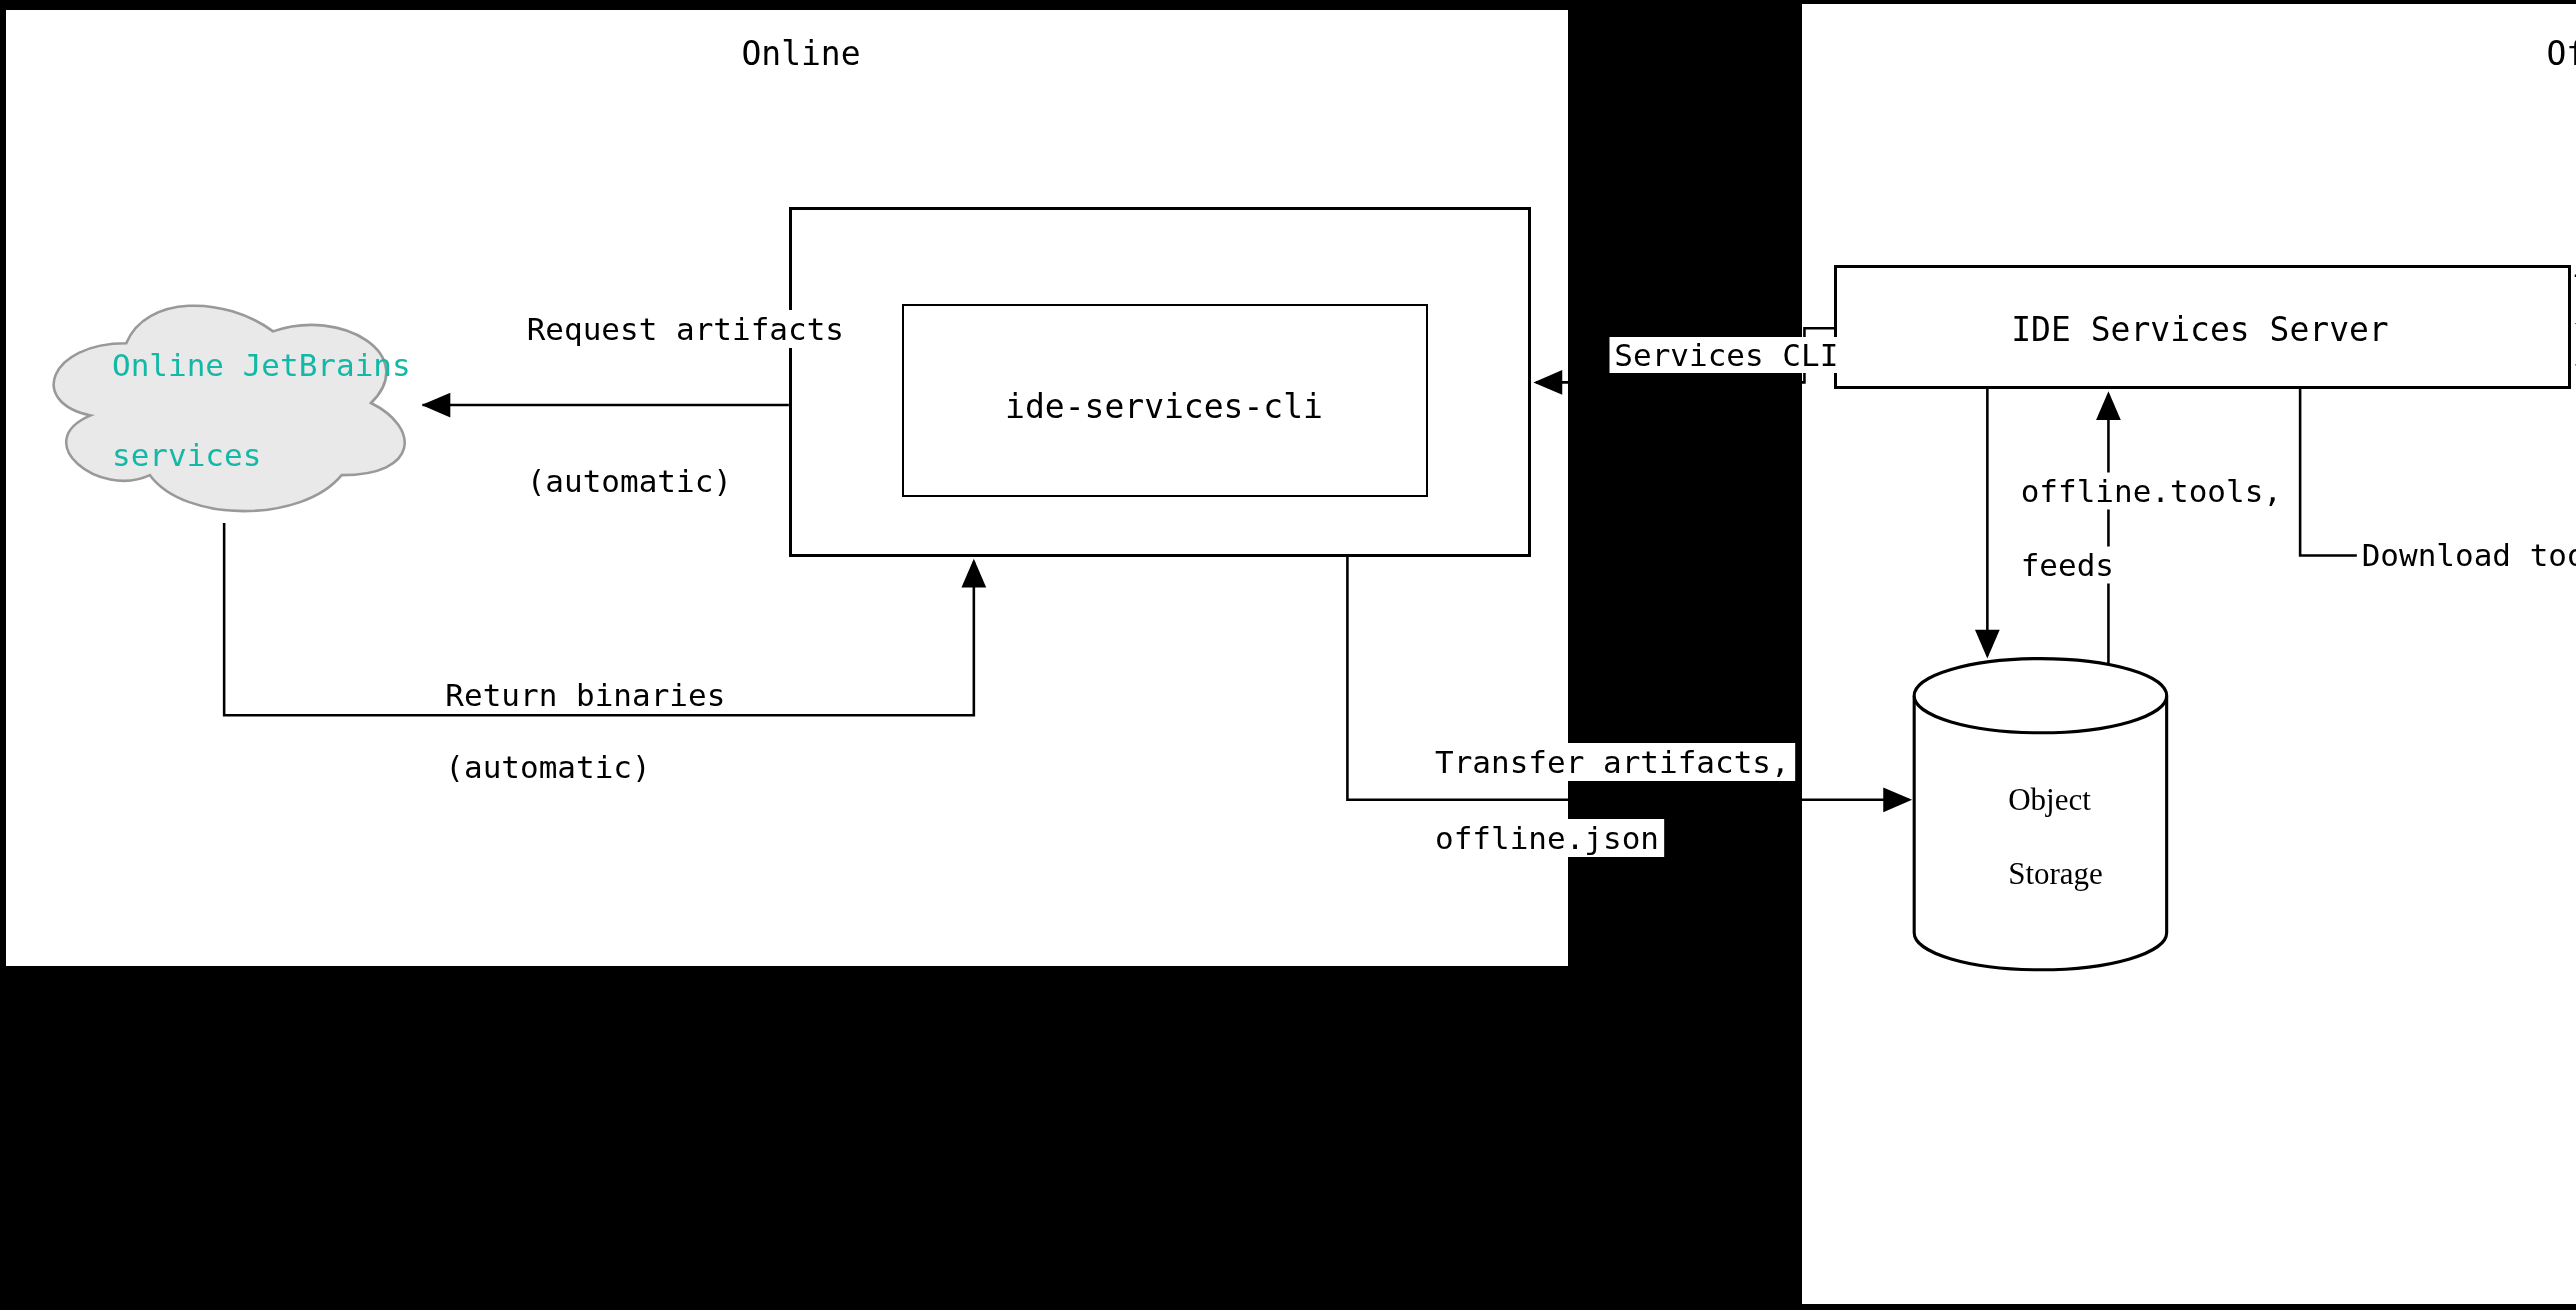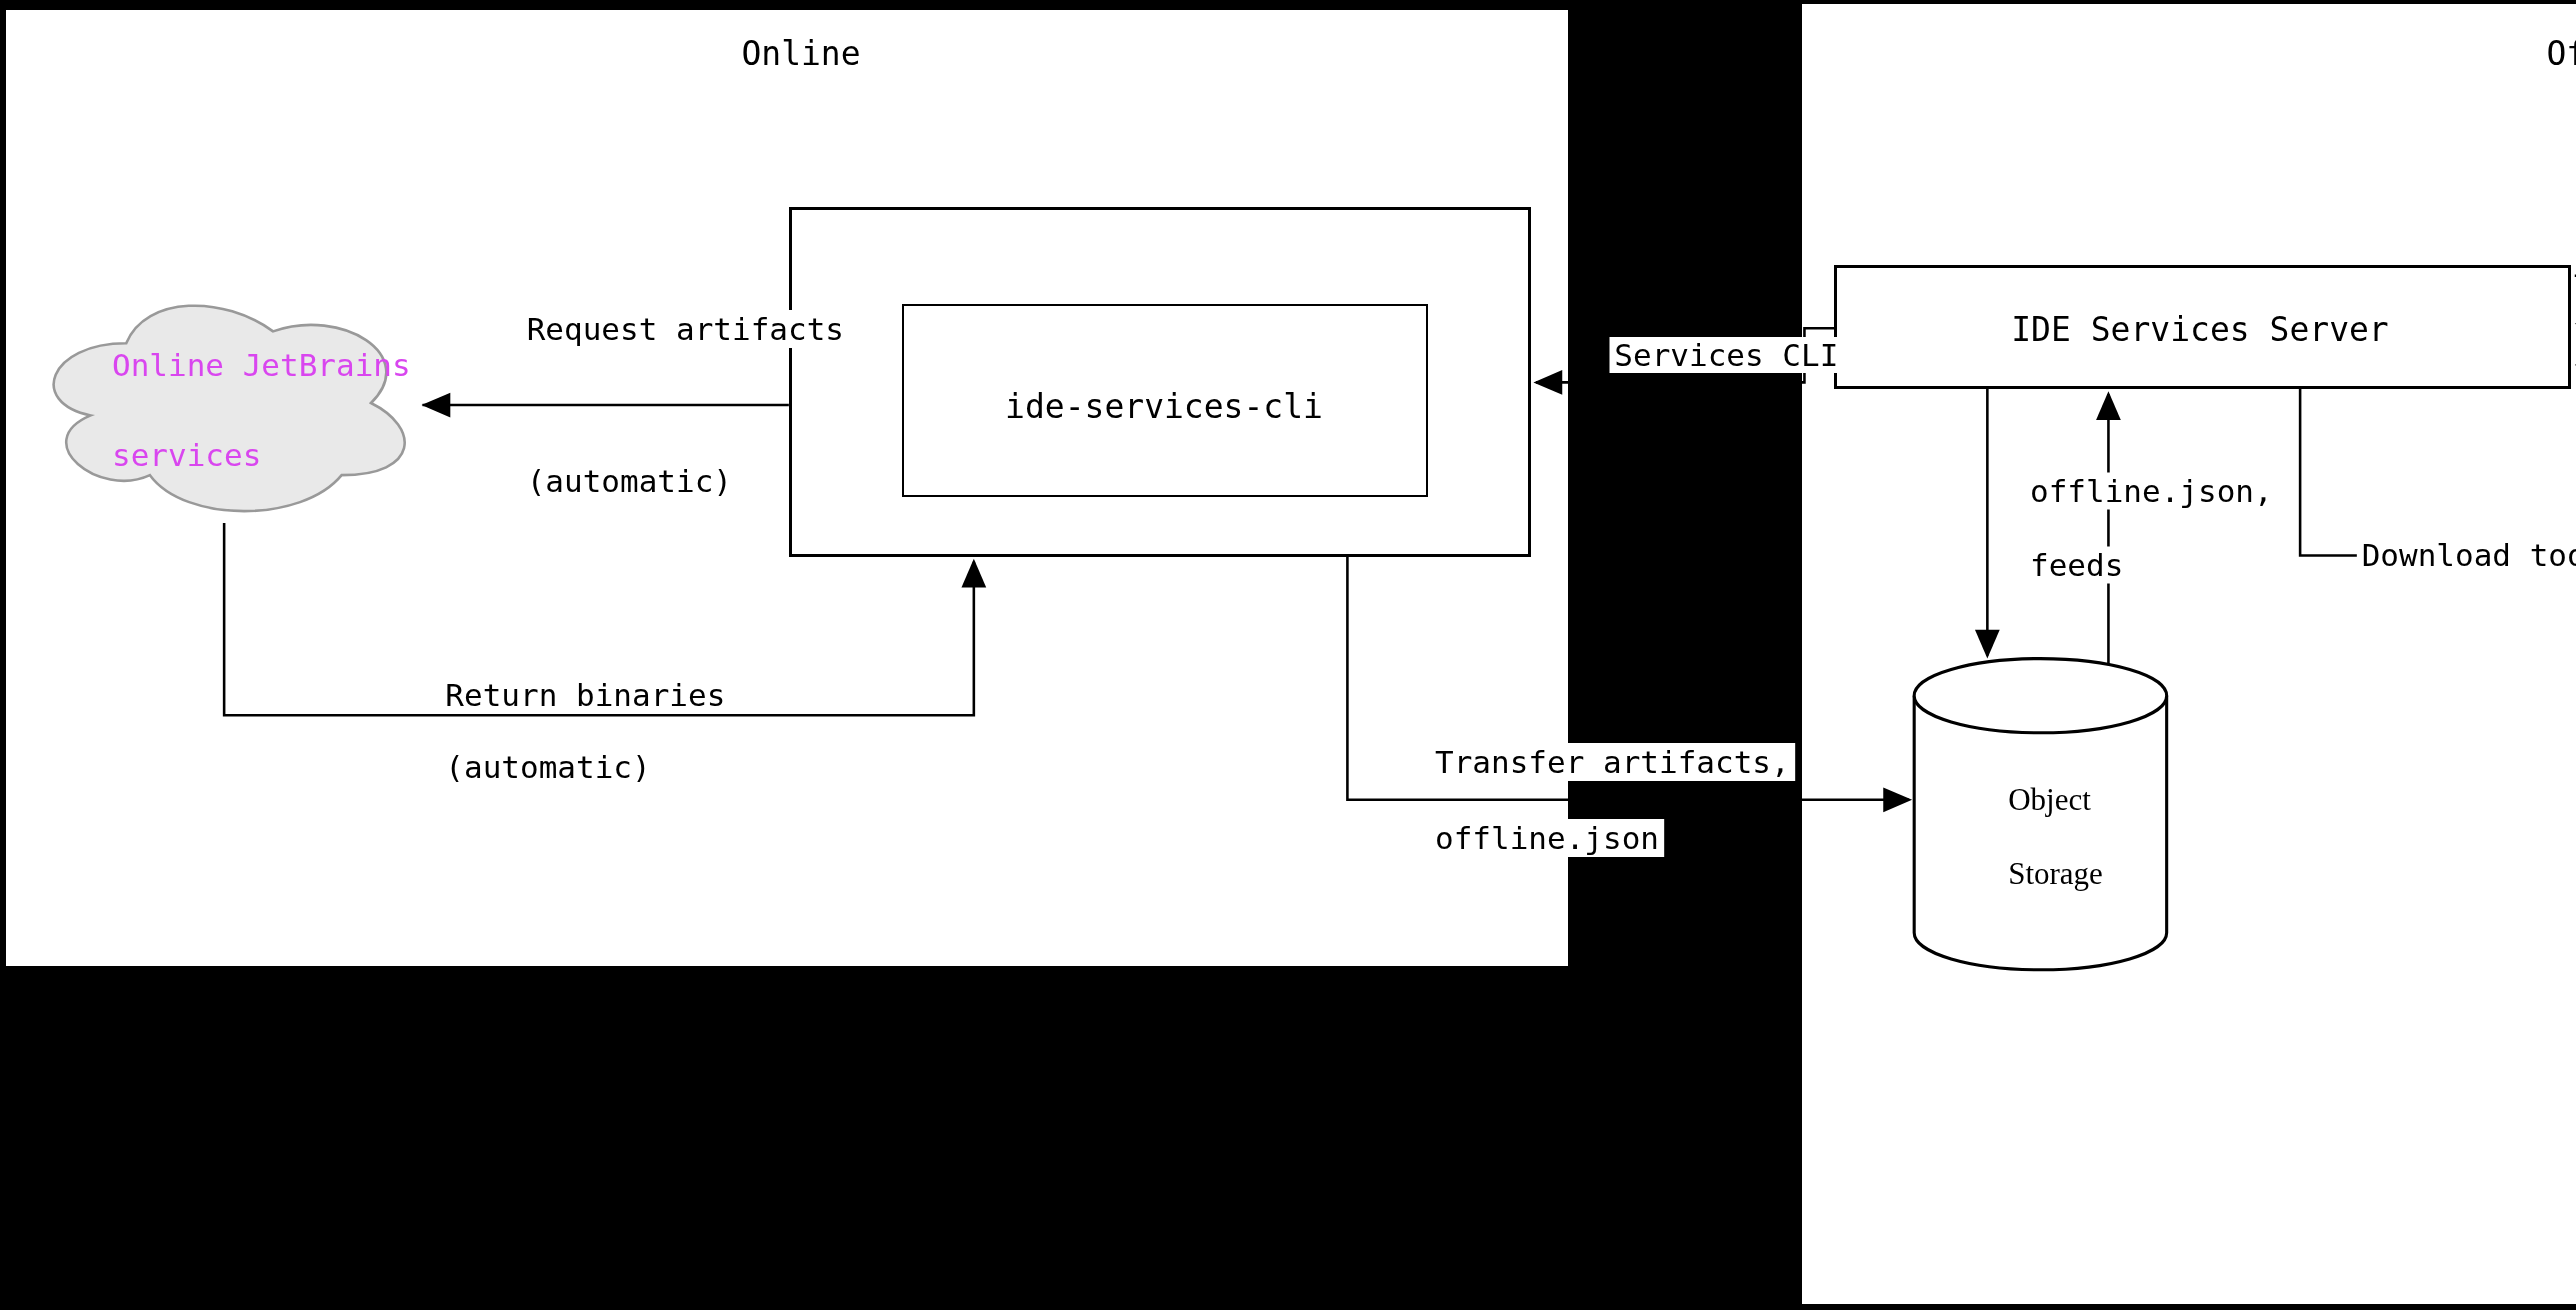--- a/index.html
+++ b/index.html
@@ -4,21 +4,21 @@
 <style>
   html,body{margin:0;padding:0;background:#000;}
   #canvas{position:relative;width:3343px;height:1311px;background:#000;overflow:hidden;
           font-family:"DejaVu Sans Mono","Liberation Mono",monospace;}
   .sec{position:absolute;background:#fff;}
   .box{position:absolute;background:#fff;border:3.1px solid #000;box-sizing:border-box;}
   svg{position:absolute;left:0;top:0;}
   .lbl{position:absolute;transform:translate(-50%,-50%);text-align:left;white-space:pre;color:#000;z-index:40;}
   .fs64{font-size:33px;line-height:41px;}
   .fs60{font-size:31px;}
-  .gray{color:#d946ef;}
+  .gray{color:#14b8a6;}
   .ln{display:inline-block;padding:0 5.2px;}
   .bgw .ln{background:#fff;} .lh70{line-height:36px;} .lh72{line-height:37px;}
   .lh73{line-height:38px;} .lh74{line-height:38px;} .lh88{line-height:45px;}
 </style>
 </head>
 <body>
 
 <div id="canvas">
 
   <div class="sec" style="left:6.2px;top:10.3px;width:1562px;height:956px;"></div>
@@ -123,21 +123,21 @@
     <span class="ln">(automatic)</span>
   </div>
   <div class="lbl fs60 bgw" style="left:1689px;top:355px;">
     <span class="ln">Services CLI</span>
   </div>
   <div class="lbl fs60 lh74 bgw" style="left:1575px;top:800px;">
     <span class="ln">Transfer artifacts,</span><br>
     <span class="ln">offline.json</span>
   </div>
   <div class="lbl fs60 lh72 bgw" style="left:2114px;top:528px;">
-    <span class="ln">offline.json,</span><br>
+    <span class="ln">offline.tools,</span><br>
     <span class="ln">feeds</span>
   </div>
   <div class="lbl fs60 bgw" style="left:2455px;top:555px;">
     <span class="ln">Download tools</span>
   </div>
 
 </div>
 
 
 </body></html>

